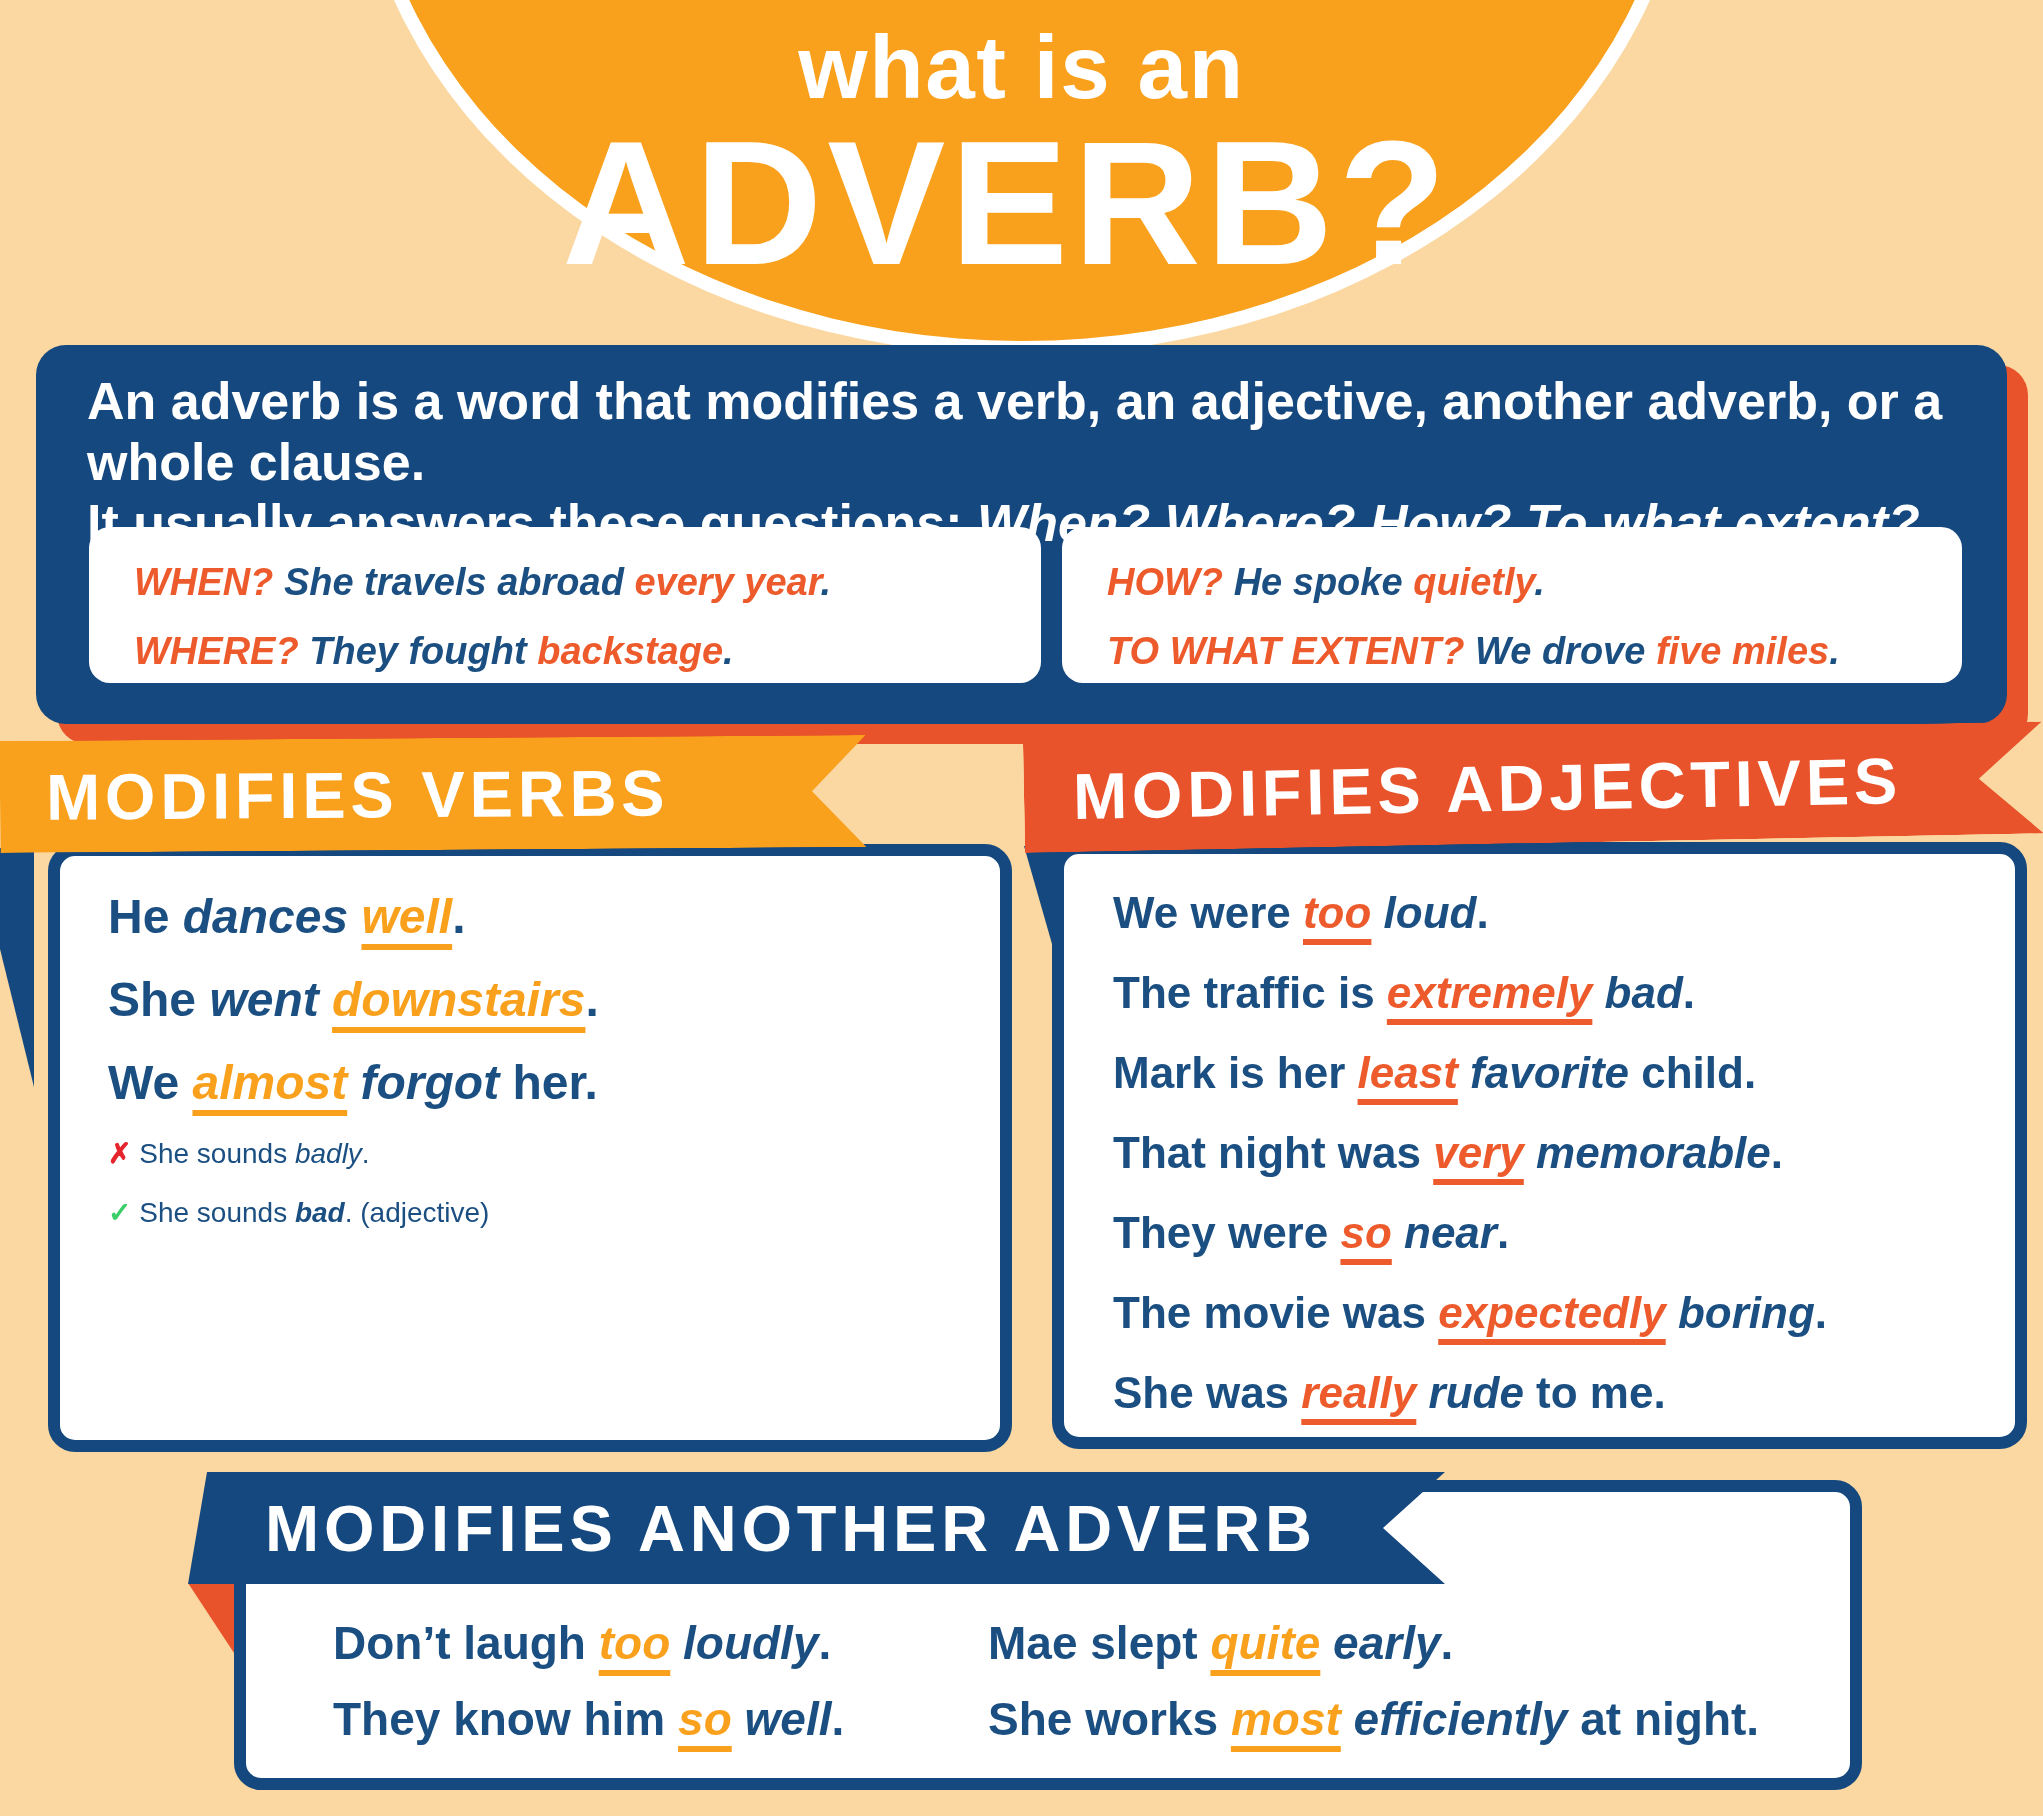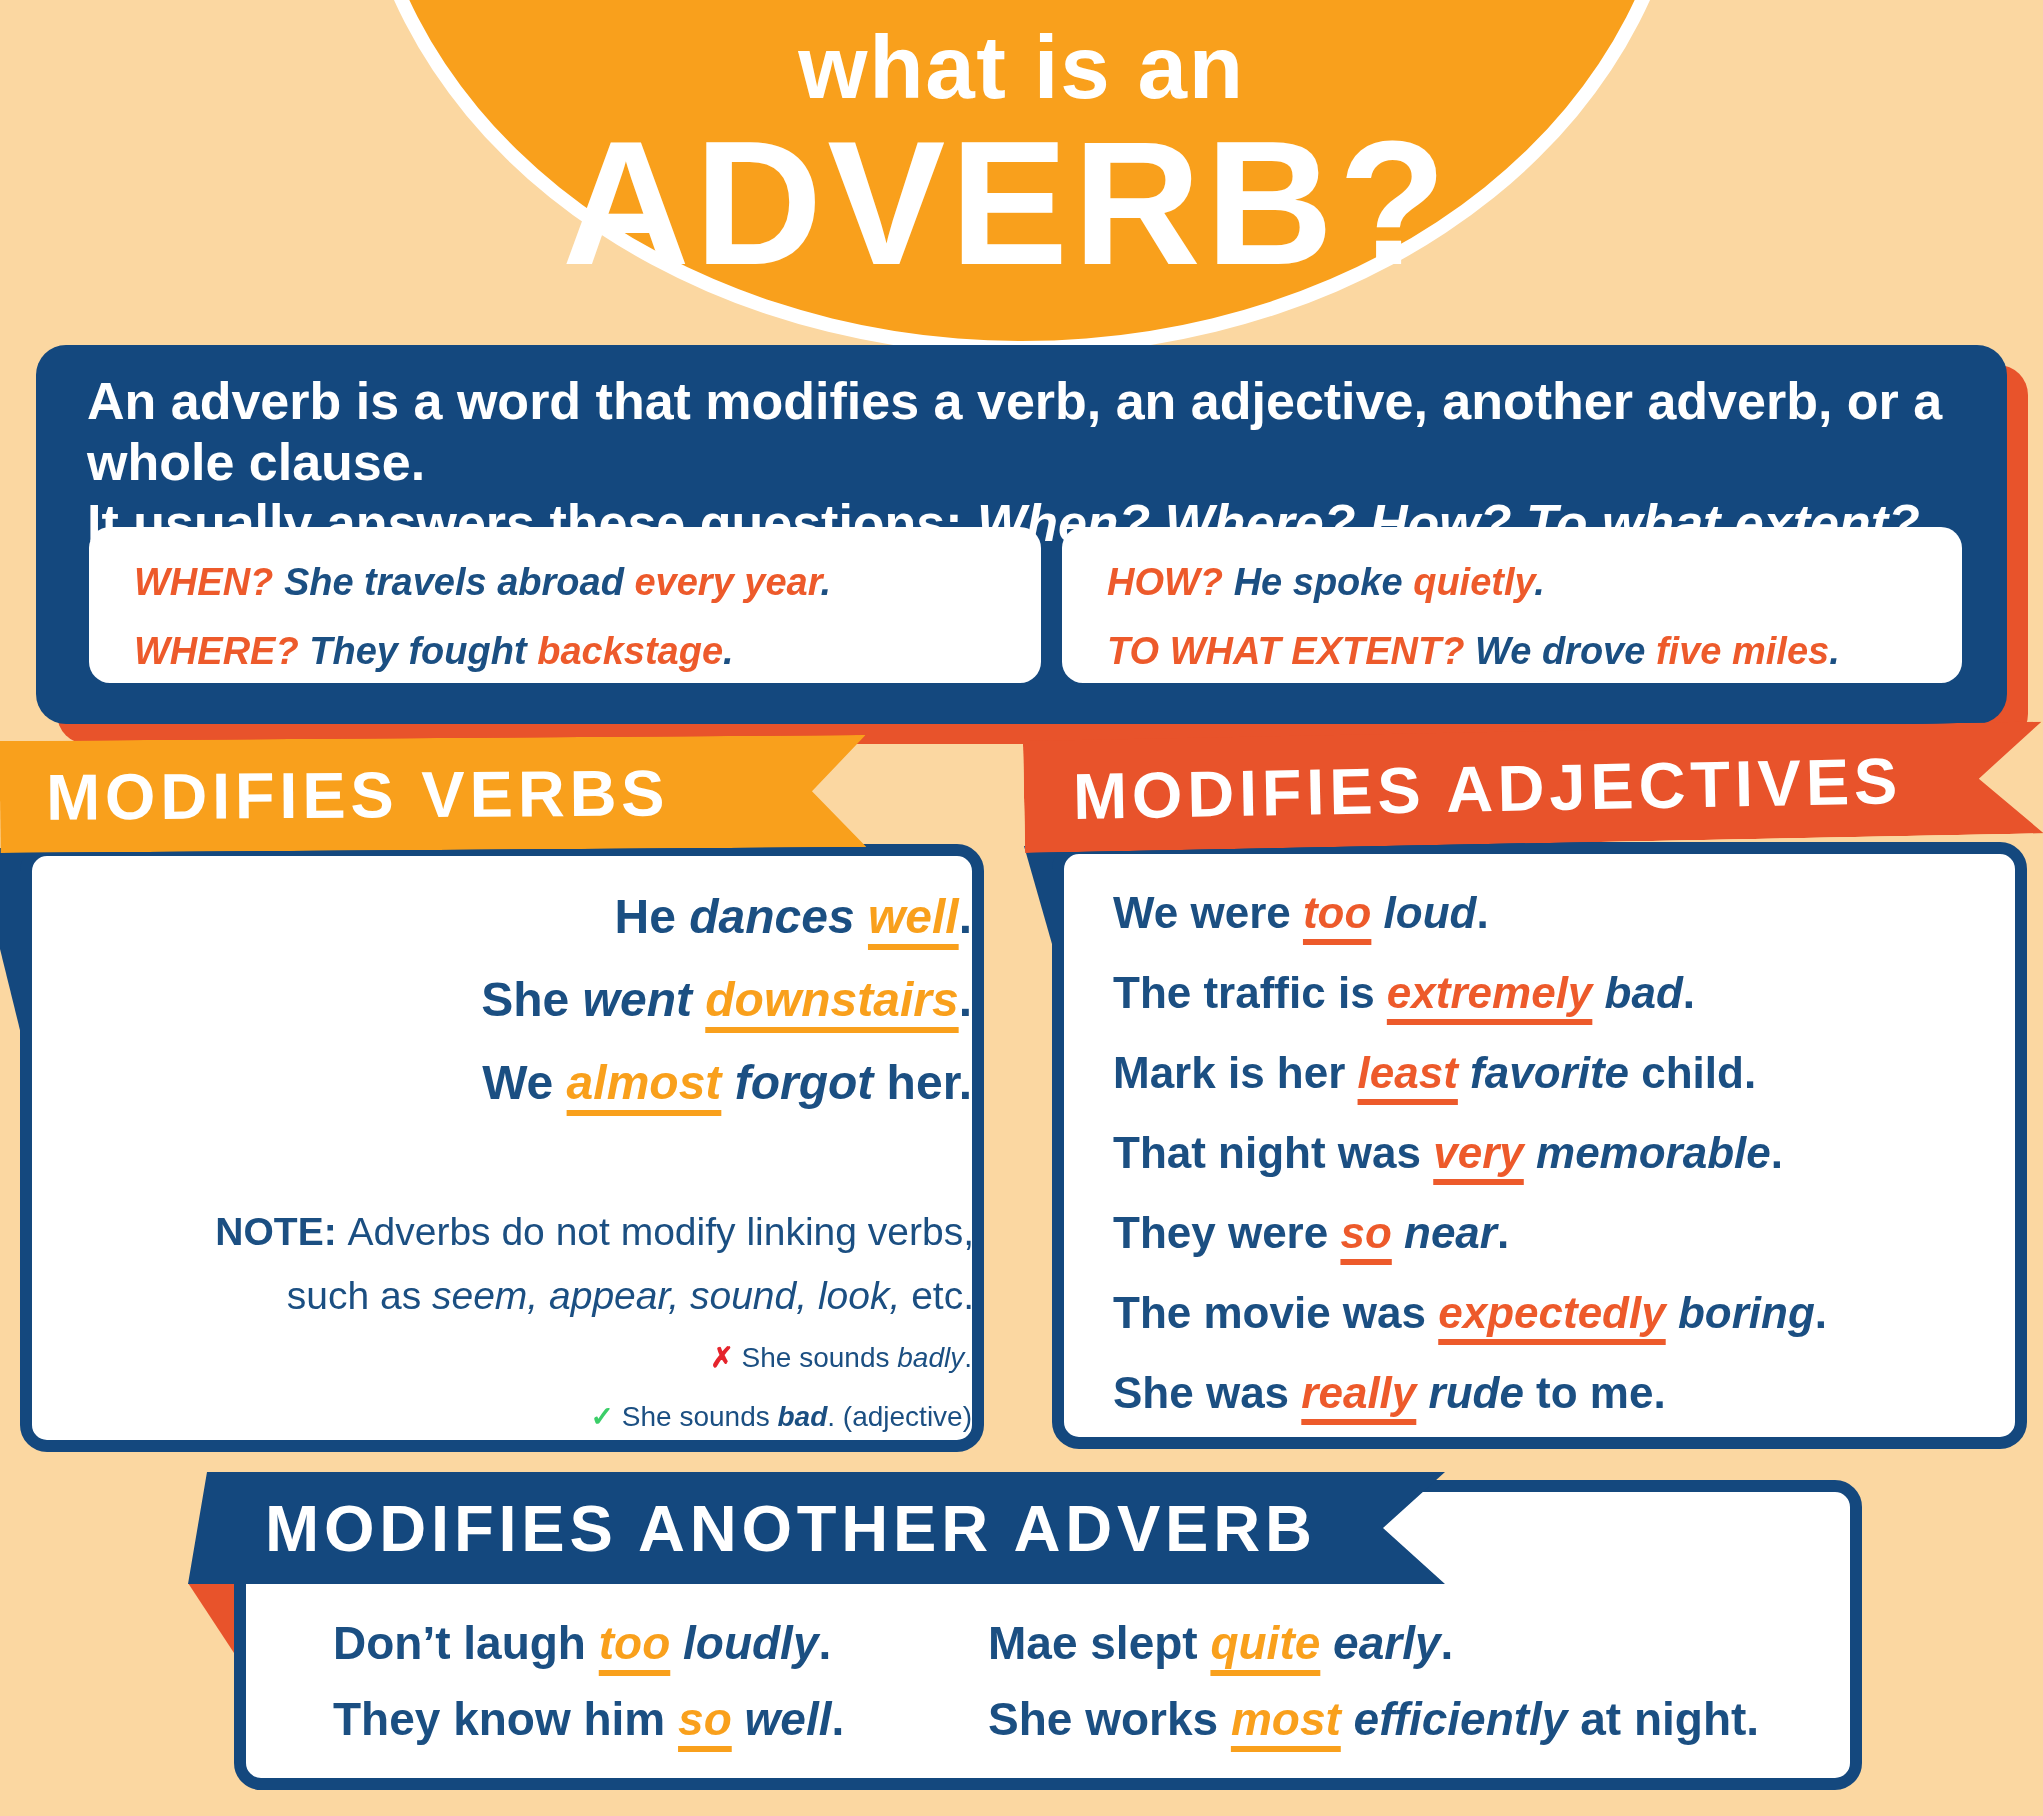--- a/index.html
+++ b/index.html
@@ -82,21 +82,21 @@
   }
   .fold-bottom{
     left:188px;top:1583px;width:48px;height:73px;background:var(--redband);
     clip-path:polygon(0 0,48px 0,48px 73px);
   }
   
   .panel{
     position:absolute;background:#fff;border:12.8px solid var(--navy);
     border-radius:27px;box-sizing:border-box;
   }
-  .panel-verbs{left:20px;top:844px;width:964px;height:608px;padding:19px 0 0 48px;text-align:right;}
+  .panel-verbs{left:48px;top:844px;width:964px;height:608px;padding:19px 0 0 48px;}
   .panel-adj{left:1052px;top:842px;width:975px;height:607px;padding:19px 0 0 49px;}
   .panel-bottom{left:234px;top:1480px;width:1628px;height:310px;}
   .panel-verbs .examples .row-line{font-size:48px;line-height:83px;white-space:nowrap;}
   .panel-verbs .note{margin-top:76px;width:894px;}
   .panel-verbs .note .row-line{font-size:39px;line-height:64px;}
   .panel-verbs .checks .row-line{font-size:28px;line-height:59px;white-space:nowrap;}
   .panel-adj .examples .row-line{font-size:44px;line-height:80px;white-space:nowrap;}
   .cols{position:absolute;left:56px;top:113px;display:flex;margin-left:31px;}
   .cols .col1{width:543px;}
   .cols .col2{margin-left:112px;}
@@ -141,24 +141,20 @@
       </div>
   </div>
 
   <div class="fold fold-verbs"></div>
   <div class="panel panel-verbs">
     <div class="examples">
         <div class="row-line"><span class="seg-n">He </span><span class="seg-i">dances </span><span class="seg-a">well</span><span class="seg-n">.</span></div>
         <div class="row-line"><span class="seg-n">She </span><span class="seg-i">went </span><span class="seg-a">downstairs</span><span class="seg-n">.</span></div>
         <div class="row-line"><span class="seg-n">We </span><span class="seg-a">almost</span><span class="seg-i"> forgot </span><span class="seg-n">her.</span></div>
       </div>
-    <div class="note">
-        <div class="row-line"><span class="seg-nb">NOTE: </span><span class="seg-nr">Adverbs do not modify linking verbs,</span></div>
-        <div class="row-line"><span class="seg-nr">such as </span><span class="seg-ni">seem, appear, sound, look,</span><span class="seg-nr"> etc.</span></div>
-      </div>
     <div class="checks">
         <div class="row-line"><span class="seg-x">✗ </span><span class="seg-nr">She sounds </span><span class="seg-ni">badly</span><span class="seg-nr">.</span></div>
         <div class="row-line"><span class="seg-c">✓ </span><span class="seg-nr">She sounds </span><span class="seg-i">bad</span><span class="seg-nr">. (adjective)</span></div>
       </div>
   </div>
   <div class="ribbon ribbon-verbs">
     <span>MODIFIES VERBS</span>
   </div>
 
   <div class="fold fold-adj"></div>

